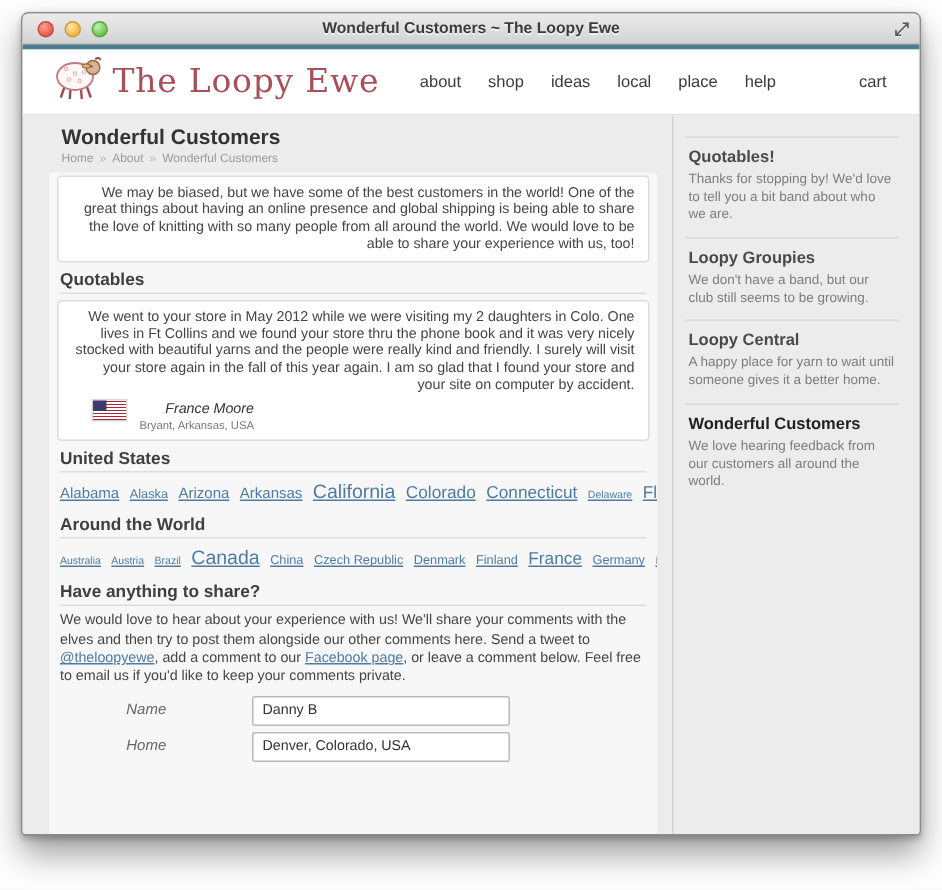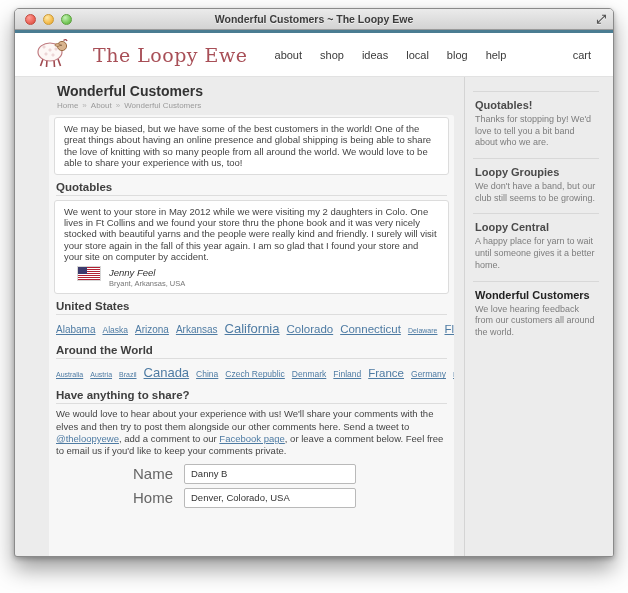--- a/index.html
+++ b/index.html
@@ -20,60 +20,60 @@
   .light.red{background:radial-gradient(circle at 35% 30%,#ff9d96,#ec6559 60%,#d1473c);border:1px solid #c14a3f;}
   .light.yellow{background:radial-gradient(circle at 35% 30%,#ffe9a8,#f5bd4f 60%,#dfa12f);border:1px solid #cc9a36;}
   .light.green{background:radial-gradient(circle at 35% 30%,#c4f2b4,#79ca5d 60%,#58a93c);border:1px solid #5da13f;}
   .expand{position:absolute;right:7px;top:0;font-size:12px;color:#555;cursor:pointer;}
   .teal-bar{height:3px;}
 
   
   .site-header{height:44px;background:#fff;display:flex;align-items:center;
     padding:0 22px 0 20px;border-bottom:1px solid #e2e2e2;}
   .brand{display:flex;align-items:center;text-decoration:none;}
-  .brand-text{font-family:"DejaVu Serif",serif;font-size:19px;letter-spacing:.5px;margin-left:22px;}
+  .brand-text{font-family:"DejaVu Serif",serif;font-size:22px;letter-spacing:.5px;margin-left:4px;}
   .main-nav{display:flex;margin-left:18px;gap:0;}
   .nav-link{font-size:11px;color:#3a3a3a;text-decoration:none;padding:0 9px;cursor:pointer;}
   .account-nav{margin-left:auto;display:flex;}
   .account-nav .nav-link{padding:0 0 0 18px;}
 
   
-  .content-row{display:flex;height:480px;background:#ececec;padding-left:18px;overflow:hidden;margin-left:16px;}
+  .content-row{display:flex;height:480px;background:#ececec;padding-left:18px;overflow:hidden;}
   .left-col{width:405px;margin-right:10px;display:flex;flex-direction:column;}
   .title-block{padding:6px 2px 5px 8px;}
   .page-title{font-size:14px;font-weight:bold;color:#333;}
   .breadcrumb{margin-top:2px;font-size:8px;color:#9a9a9a;}
   .breadcrumb a{color:#9a9a9a;text-decoration:none;cursor:pointer;}
   .crumb-sep{margin:0 4px;color:#b5b5b5;}
 
   .main-panel{flex:1;background:#f7f7f7;border-radius:2px;padding:2px 5px;overflow:hidden;}
   .box{background:#fff;border:1px solid #dcdcdc;border-radius:3px;
-    padding:5px 9px;font-size:9.5px;line-height:1.2;color:#454545;}
+    padding:5px 9px;font-size:9.5px;line-height:1.2;color:#454545;text-align:right;}
   .section-heading{font-size:11.5px;font-weight:bold;color:#3f3f3f;
     margin:6px 2px 4px;padding-bottom:2px;border-bottom:1px solid #ddd;}
 
   .author-row{display:flex;align-items:flex-start;margin-top:4px;padding-left:14px;}
   .flag{width:22px;height:13px;position:relative;flex:0 0 auto;margin-right:9px;
     background:repeating-linear-gradient(180deg,#b22234 0,#b22234 1px,#fff 1px,#fff 2px);
     box-shadow:0 0 0 1px #d7d7d7;}
   .flag .canton{position:absolute;left:0;top:0;width:9px;height:7px;background:#3c3b6e;}
   .author-name{font-size:9.5px;font-style:italic;color:#333;}
   .author-loc{font-size:7.5px;color:#777;margin-top:1px;}
 
   .cloud{padding:2px 2px 1px;line-height:13.5px;}
   .cloud.countries{line-height:14px;}
   .tag{text-decoration:underline;margin-right:7px;white-space:nowrap;cursor:pointer;}
   .s1{font-size:7px;}.s2{font-size:8.5px;}.s3{font-size:10px;}.s4{font-size:11.5px;}.s5{font-size:13px;}
 
   .share-text{font-size:9.5px;line-height:1.3;color:#454545;margin:2px 2px 6px;}
   .inline-link{text-decoration:underline;cursor:pointer;}
 
   .form-row{display:flex;margin:0 0 4px;}
-  .form-label{width:130px;text-align:right;padding-right:11px;font-size:15px;
-    color:#666;line-height:20px;}
+  .form-label{width:130px;text-align:center;padding-right:11px;font-size:10px;
+    color:#666;line-height:20px;font-style:italic;}
   .form-input{width:172px;height:20px;border:1px solid #b9b9b9;border-radius:2px;
     font-size:9.5px;padding:2px 6px;color:#333;font-family:"Liberation Sans",sans-serif;background:#fff;}
 
   
   .sidebar{flex:1;border-left:1px solid #d4d4d4;background:#ececec;
     padding:14px 14px 0 8px;overflow:hidden;}
   .sb-section{border-top:1px solid #d8d8d8;padding:7px 2px 9px;}
   .sb-title{font-size:11px;font-weight:bold;color:#4a4a4a;text-decoration:none;display:block;cursor:pointer;}
   .sb-section.active .sb-title{color:#222;}
   .sb-desc{font-size:9px;color:#7d7d7d;line-height:1.3;margin-top:3px;}
@@ -115,21 +115,21 @@
           <circle cx="26" cy="8.3" r=".7" fill="#5a3a22"></circle>
         </svg>
       </span>
       <span class="brand-text" style="color: rgb(168, 79, 87);">The Loopy Ewe</span>
     </a>
     <nav class="main-nav">
         <a class="nav-link">about</a>
         <a class="nav-link">shop</a>
         <a class="nav-link">ideas</a>
         <a class="nav-link">local</a>
-        <a class="nav-link">blog</a>
+        <a class="nav-link">place</a>
         <a class="nav-link">help</a>
       </nav>
     <nav class="account-nav">
         <a class="nav-link">cart</a>
       </nav>
   </div>
 
   <div class="content-row">
 
     <div class="left-col">
@@ -142,21 +142,21 @@
         <div class="box">We may be biased, but we have some of the best customers in the world! One of the great things about having an online presence and global shipping is being able to share the love of knitting with so many people from all around the world. We would love to be able to share your experience with us, too!</div>
 
         <div class="section-heading">Quotables</div>
         <div class="box">
           <div>We went to your store in May 2012 while we were visiting my 2 daughters in Colo. One lives in Ft Collins and we found your store thru the phone book and it was very nicely stocked with beautiful yarns and the people were really kind and friendly. I surely will visit your store again in the fall of this year again. I am so glad that I found your store and your site on computer by accident.</div>
           <div class="author-row">
             <span class="flag">
                 <span class="canton"></span>
               </span>
             <span>
-              <div class="author-name">Jenny Feel</div>
+              <div class="author-name">France Moore</div>
               <div class="author-loc">Bryant, Arkansas, USA</div>
             </span>
           </div>
         </div>
 
         <div class="section-heading">United States</div>
         <div class="cloud"><a class="tag s3" style="color: rgb(78, 123, 163);">Alabama</a><a class="tag s2" style="color: rgb(78, 123, 163);">Alaska</a><a class="tag s3" style="color: rgb(78, 123, 163);">Arizona</a><a class="tag s3" style="color: rgb(78, 123, 163);">Arkansas</a><a class="tag s5" style="color: rgb(78, 123, 163);">California</a><a class="tag s4" style="color: rgb(78, 123, 163);">Colorado</a><a class="tag s4" style="color: rgb(78, 123, 163);">Connecticut</a><a class="tag s1" style="color: rgb(78, 123, 163);">Delaware</a><a class="tag s4" style="color: rgb(78, 123, 163);">Florida</a></div>
 
         <div class="section-heading">Around the World</div>
         <div class="cloud countries"><a class="tag s1" style="color: rgb(78, 123, 163);">Australia</a><a class="tag s1" style="color: rgb(78, 123, 163);">Austria</a><a class="tag s1" style="color: rgb(78, 123, 163);">Brazil</a><a class="tag s5" style="color: rgb(78, 123, 163);">Canada</a><a class="tag s2" style="color: rgb(78, 123, 163);">China</a><a class="tag s2" style="color: rgb(78, 123, 163);">Czech Republic</a><a class="tag s2" style="color: rgb(78, 123, 163);">Denmark</a><a class="tag s2" style="color: rgb(78, 123, 163);">Finland</a><a class="tag s4" style="color: rgb(78, 123, 163);">France</a><a class="tag s2" style="color: rgb(78, 123, 163);">Germany</a><a class="tag s1" style="color: rgb(78, 123, 163);">Israel</a></div>

